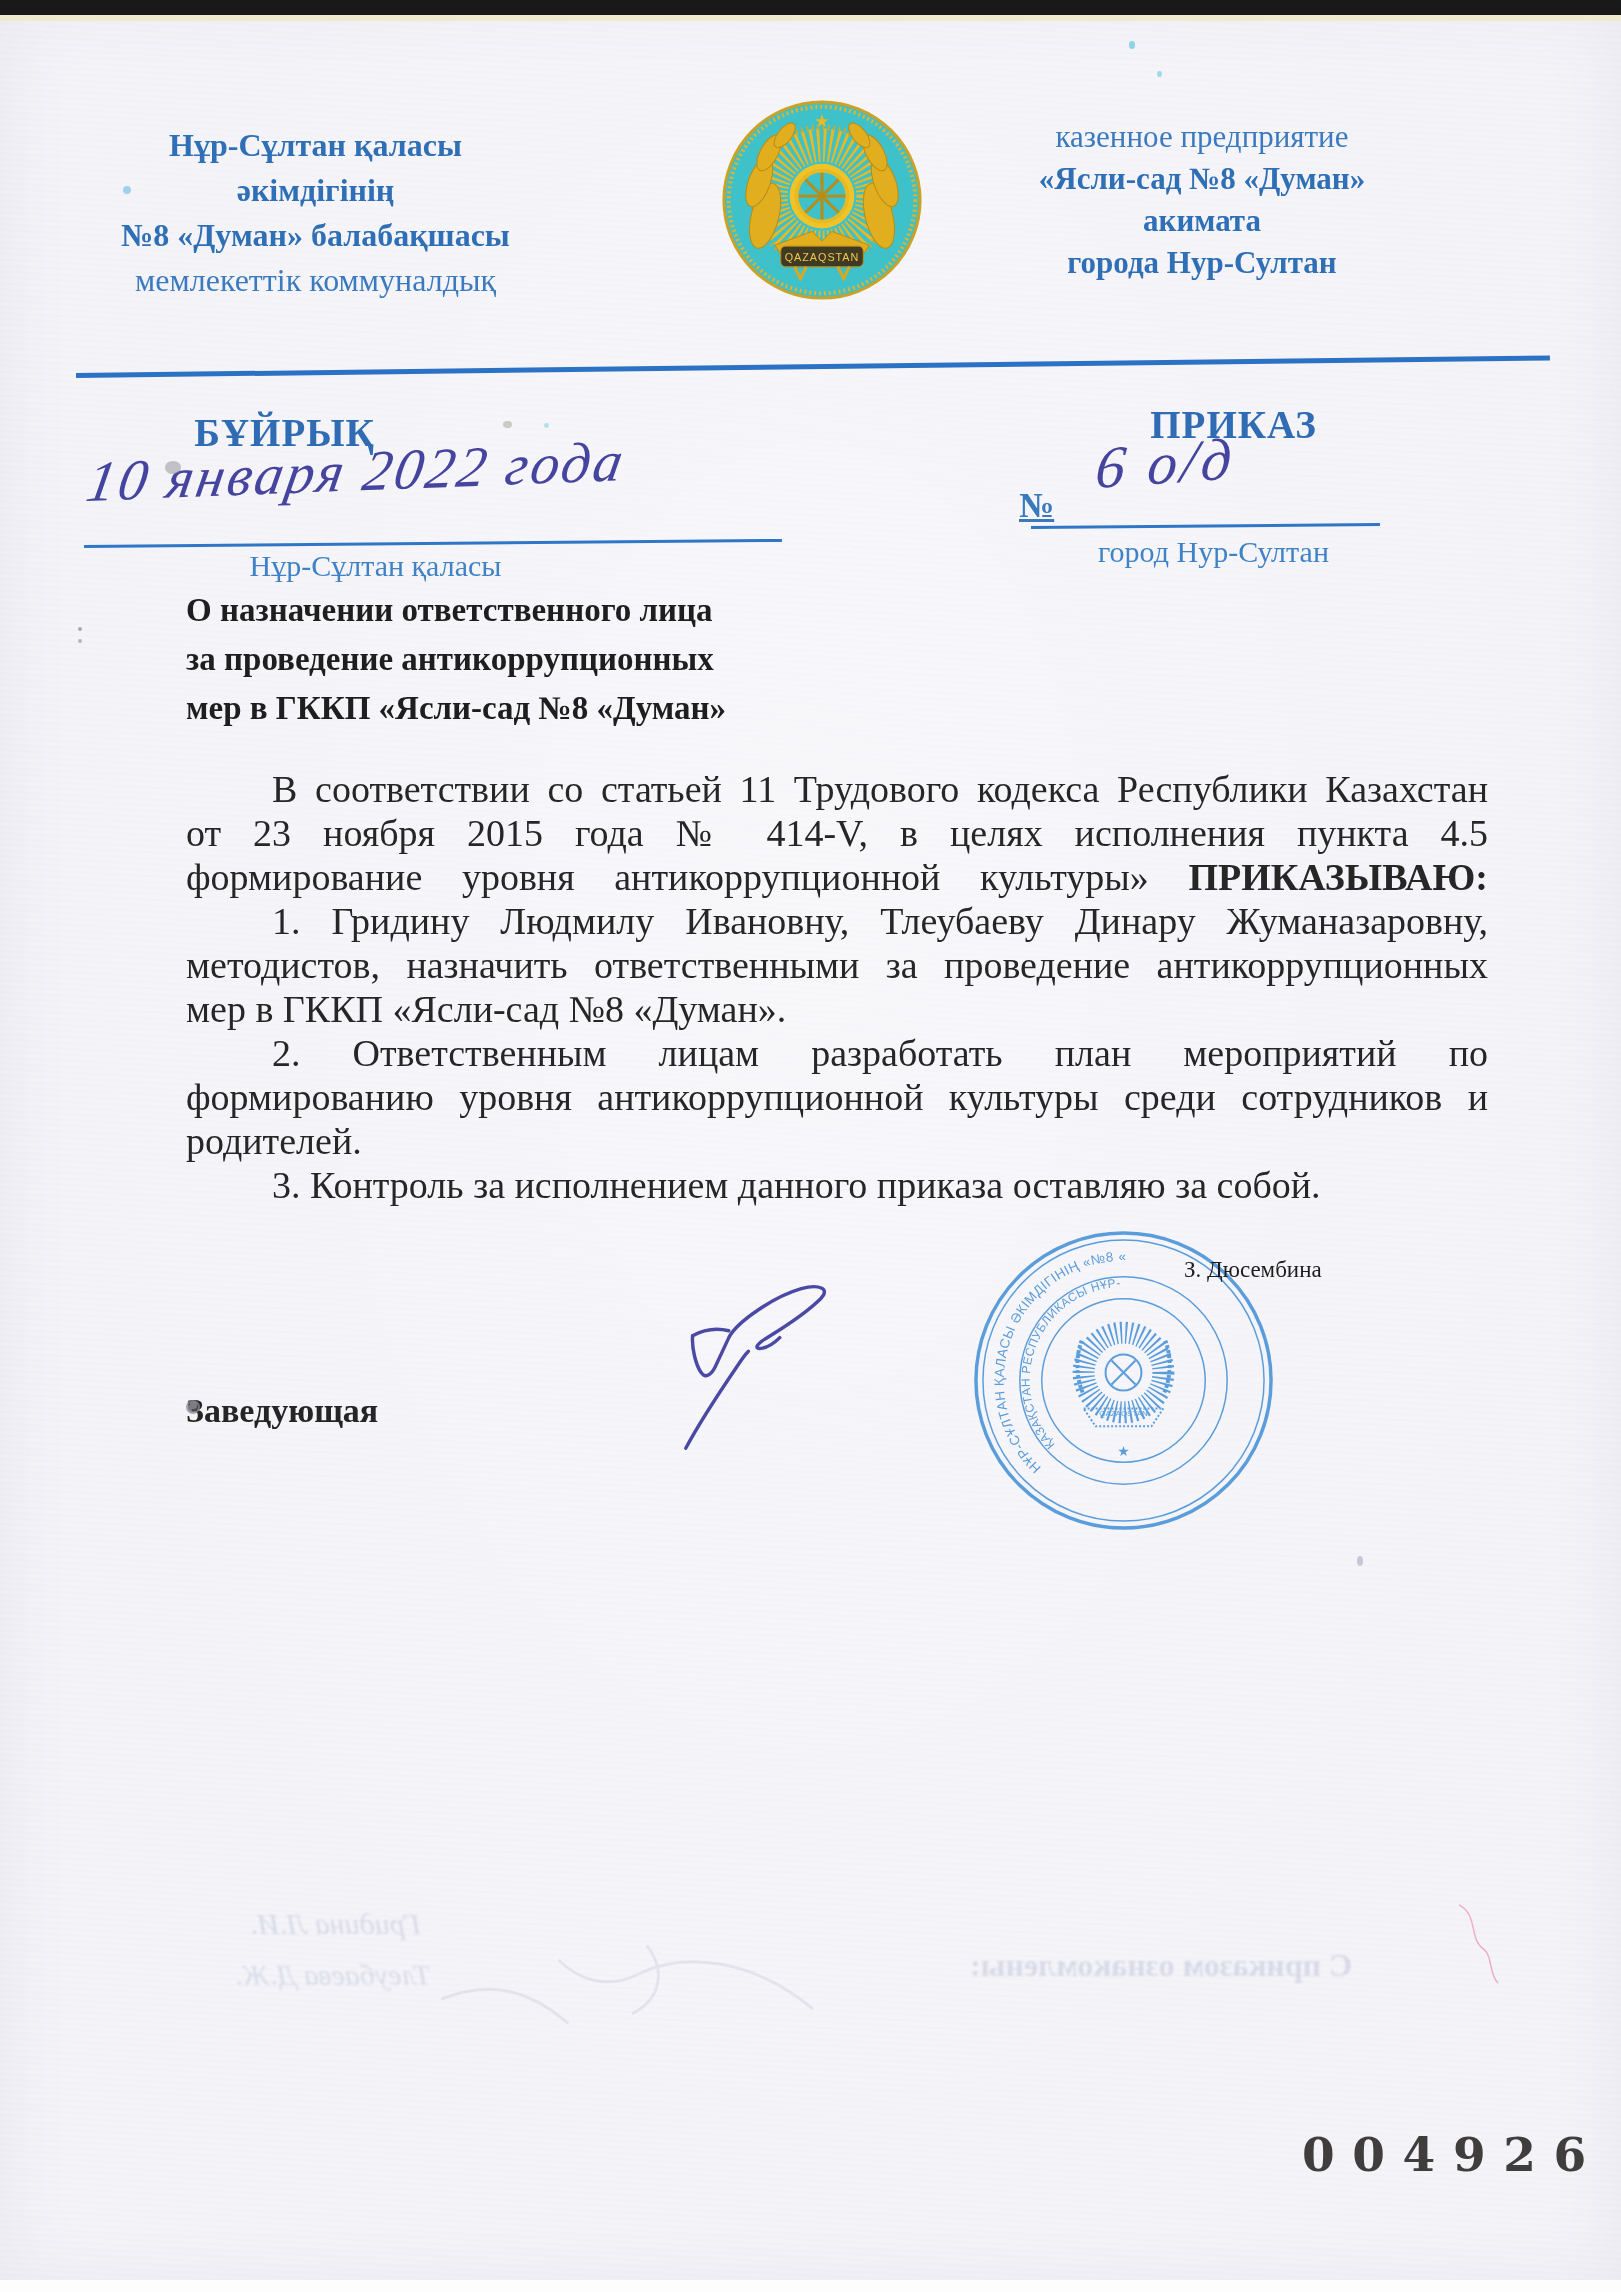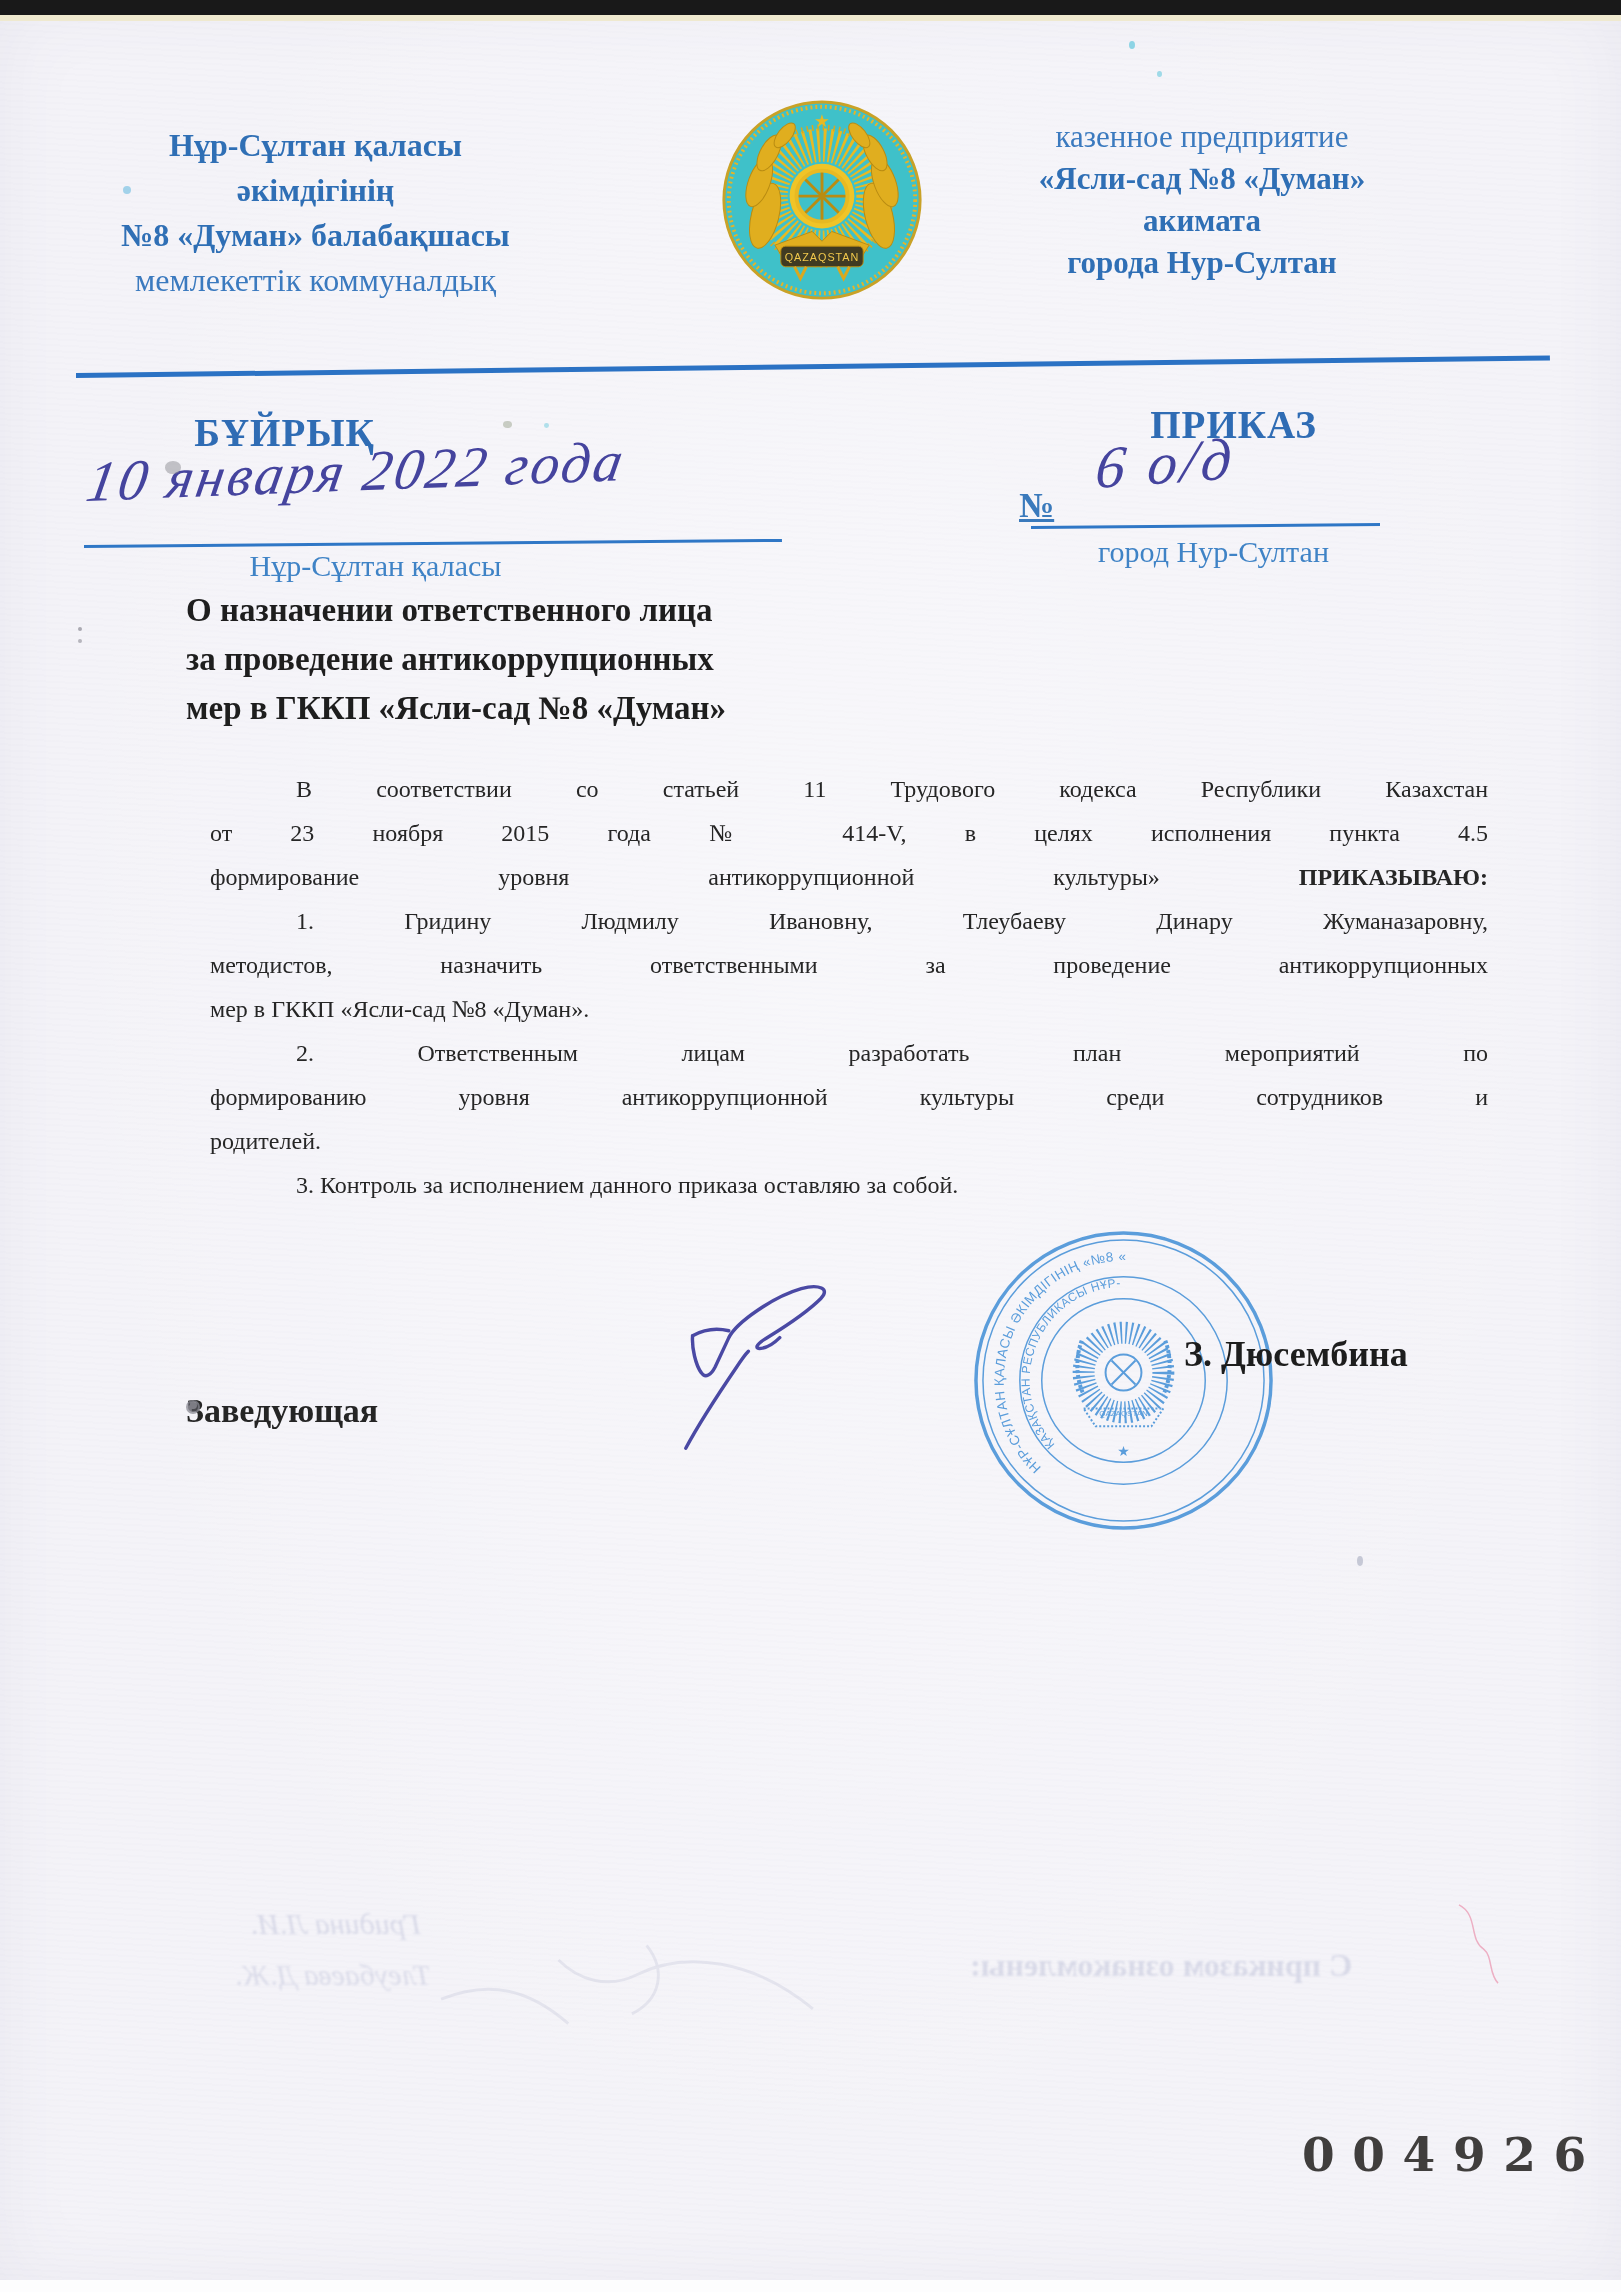--- a/index.html
+++ b/index.html
@@ -41,28 +41,28 @@
              transform:rotate(-0.5deg); transform-origin:left center;}
   .num-sign{ left:1019px; top:486px; font-size:35px; font-weight:bold; color:#3a7abc; text-decoration:underline;}
   .place{ color:#3f83c6; font-size:30px; text-align:center;}
   .place-kk{ left:165px; top:549px; width:421px;}
   .place-ru{ left:1052px; top:535px; width:323px;}
   
   .subject{ left:186px; top:586px; width:686px; font-size:33px; font-weight:bold;
             color:#1e1e1e; line-height:49px;}
   
   .body-block{ left:186px; top:767px; width:1302px; color:#262626; }
-  .bl{ font-size:24px; line-height:44px; height:44px; text-align:justify; text-align-last:justify;
-       text-justify:inter-word;margin-left:24px;}
+  .bl{ font-size:38px; line-height:44px; height:44px; text-align:justify; text-align-last:justify;
+       text-justify:inter-word;}
   .bl.end{ text-align-last:left; }
   .bl.ind{ text-indent:86px; }
   .bl .b{ font-weight:bold; }
   
   .pos-label{ left:186px; top:1392px; font-size:34px; font-weight:bold; color:#252525;}
-  .signer{ left:1184px; top:1333px; font-size:36px; font-weight:bold; color:#1d1d1d; z-index:6;}
+  .signer{ left:1184px; top:1257px; font-size:23px; font-weight:normal; color:#1d1d1d; z-index:6;}
   .sig-svg{ left:627px; top:1269px; z-index:4;}
   .stamp-svg{ left:964px; top:1221px; z-index:3; opacity:.92;}
   
   .ghost{ transform:scaleX(-1); color:#9aa0c4; filter:blur(1px); }
   .ghost-l1{ left:147px; top:1907px; width:274px; font-size:30px; opacity:.30; font-style:italic;}
   .ghost-l2{ left:137px; top:1958px; width:294px; font-size:30px; opacity:.28; font-style:italic;}
   .ghost-r{ left:926px; top:1947px; width:470px; font-size:32px; font-weight:bold; opacity:.30; text-align:center;}
   .ghost-sig{ left:421px; top:1916px; opacity:.16;}
   .pink-squiggle{ left:1449px; top:1900px; opacity:.55;}
   

